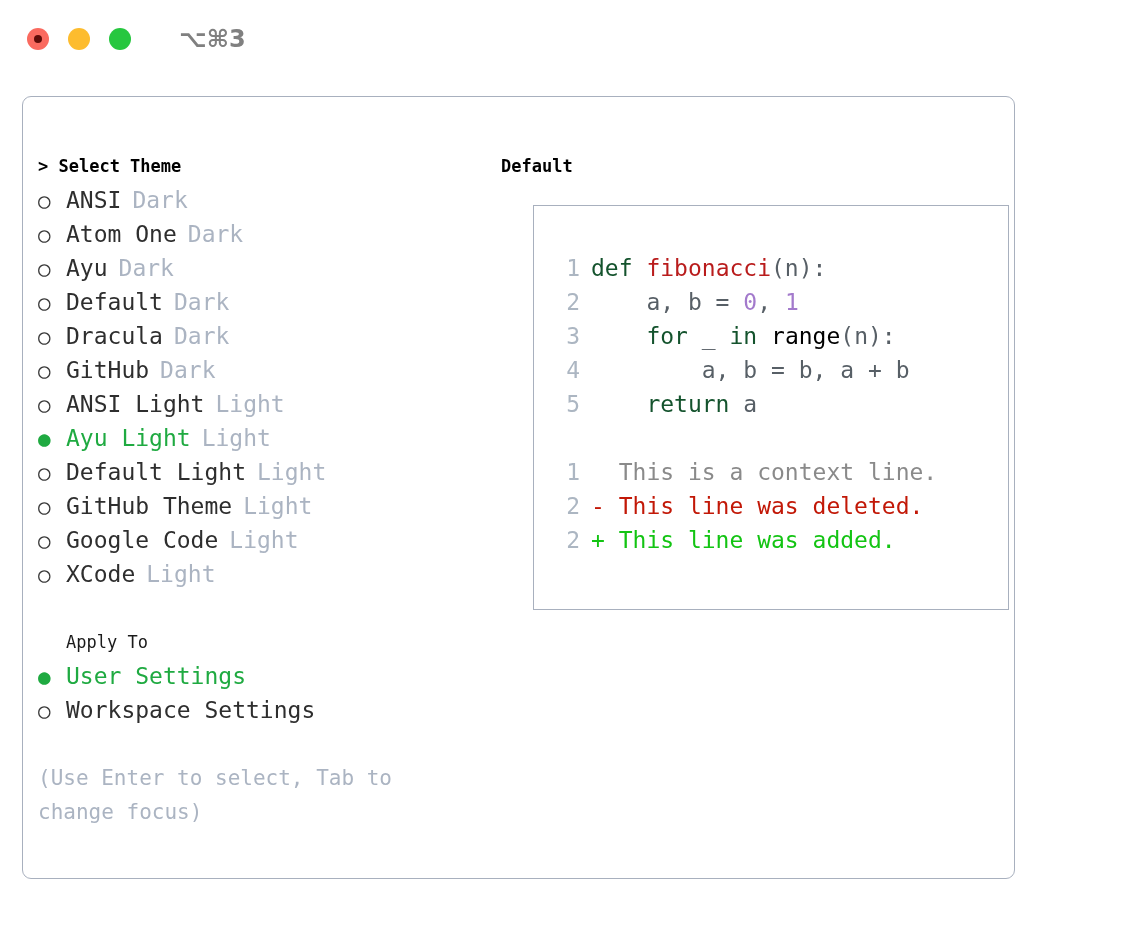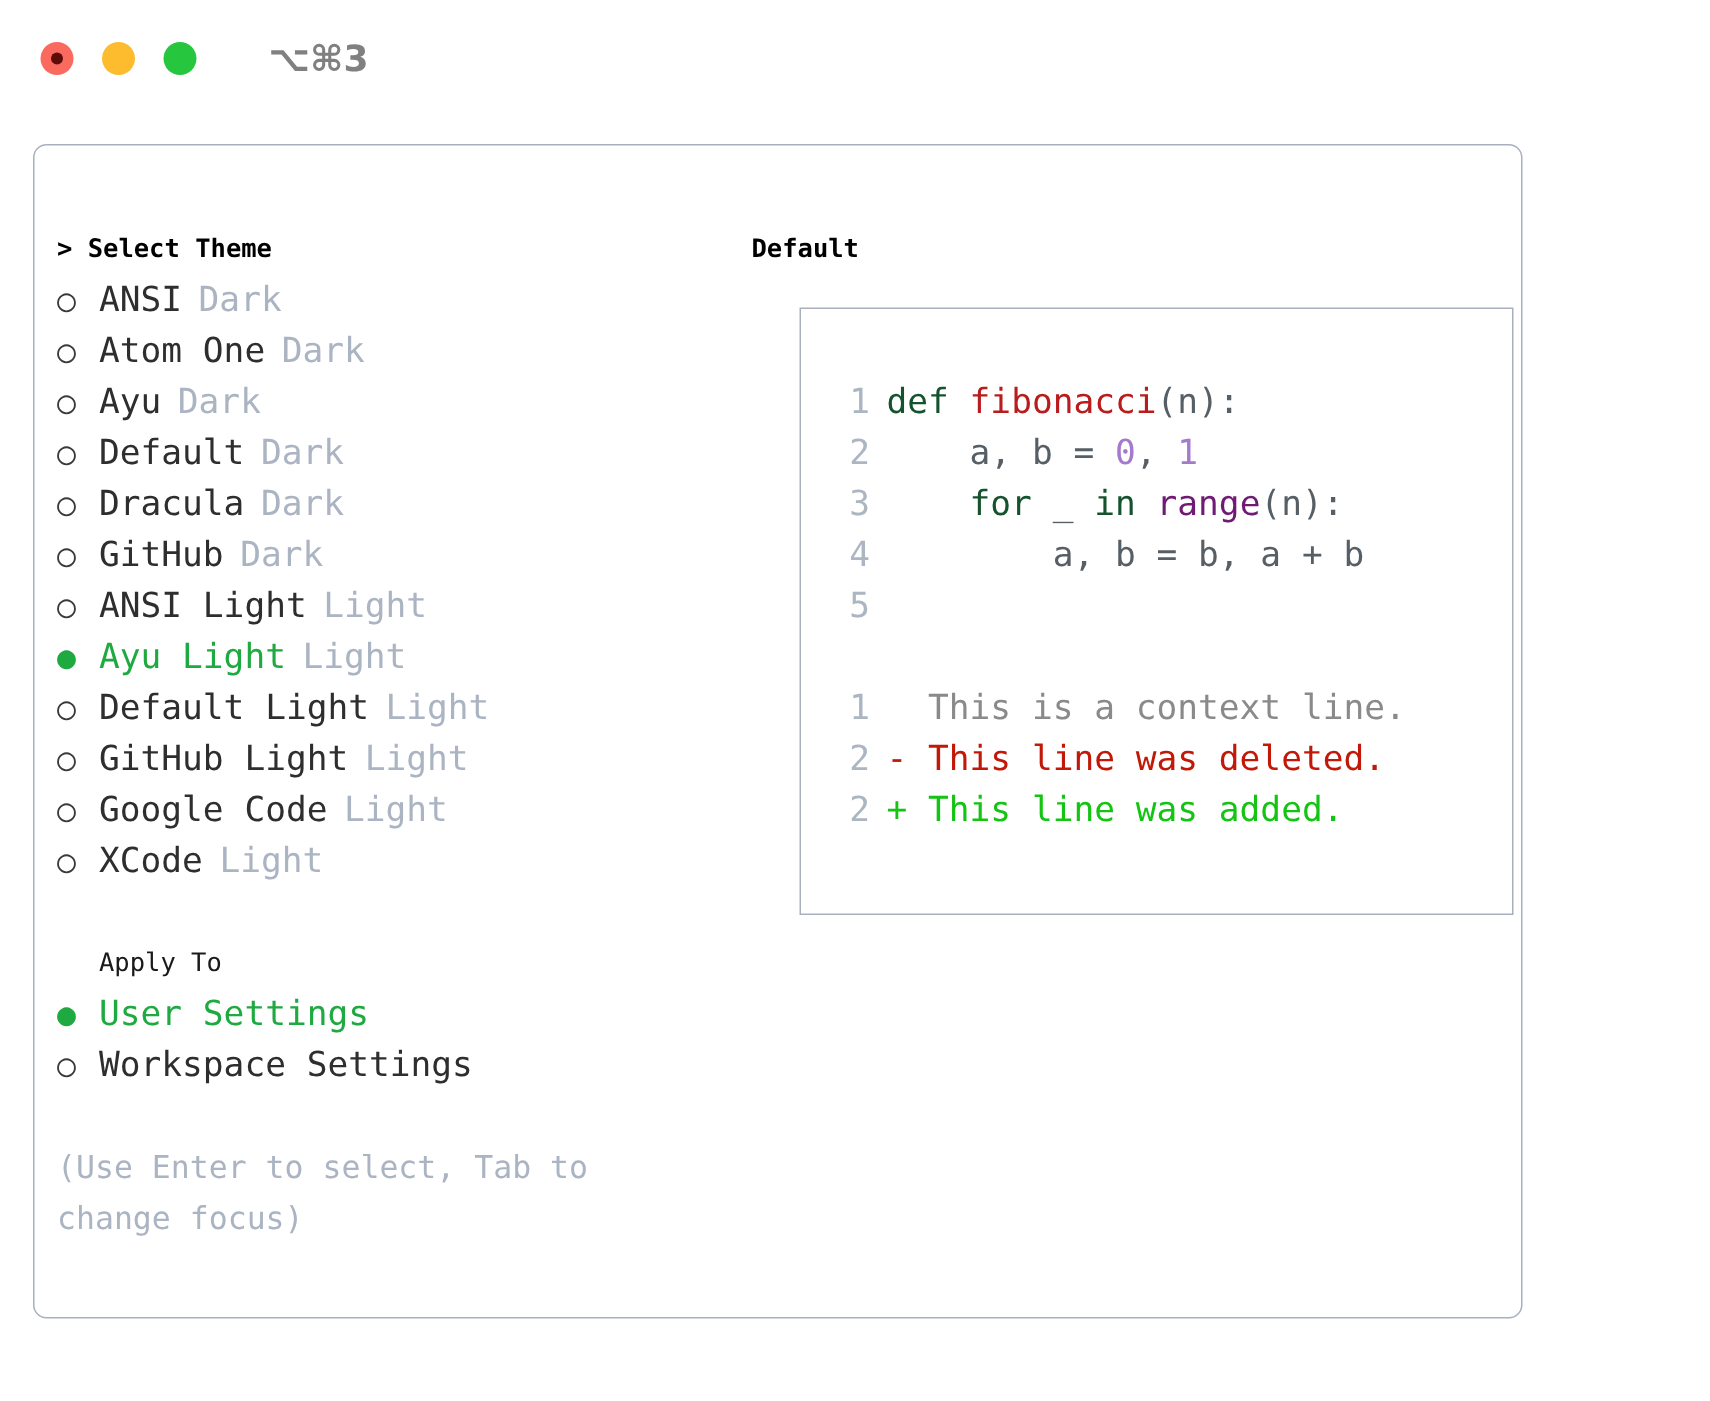--- a/index.html
+++ b/index.html
@@ -176,21 +176,21 @@
     white-space: pre;
   }
   .blank-line { height: 34px; }
 
   
   .tok-kw     { color: #14532d; }
   .tok-fn     { color: #b91c1c; }
   .tok-punct  { color: #575f66; }
   .tok-id     { color: #575f66; }
   .tok-num    { color: #a37acc; }
-  .tok-builtin{ color: #701a75; text-align: center; }
+  .tok-builtin{ color: #000000; text-align: center; }
 
   .diff-ctx { color: #8a8a8a; }
   .diff-del { color: #c21807; }
   .diff-add { color: #13c413; }
 </style>
 </head>
 <body>
 
 <div id="app-window">
 
@@ -212,21 +212,21 @@
       <div id="theme-list">
           <div class="option-row"><span class="bullet">○</span><span class="opt-label">ANSI</span><span class="opt-tag">Dark</span></div>
           <div class="option-row"><span class="bullet">○</span><span class="opt-label">Atom One</span><span class="opt-tag">Dark</span></div>
           <div class="option-row"><span class="bullet">○</span><span class="opt-label">Ayu</span><span class="opt-tag">Dark</span></div>
           <div class="option-row"><span class="bullet">○</span><span class="opt-label">Default</span><span class="opt-tag">Dark</span></div>
           <div class="option-row"><span class="bullet">○</span><span class="opt-label">Dracula</span><span class="opt-tag">Dark</span></div>
           <div class="option-row"><span class="bullet">○</span><span class="opt-label">GitHub</span><span class="opt-tag">Dark</span></div>
           <div class="option-row"><span class="bullet">○</span><span class="opt-label">ANSI Light</span><span class="opt-tag">Light</span></div>
           <div class="option-row selected"><span class="bullet">●</span><span class="opt-label">Ayu Light</span><span class="opt-tag">Light</span></div>
           <div class="option-row"><span class="bullet">○</span><span class="opt-label">Default Light</span><span class="opt-tag">Light</span></div>
-          <div class="option-row"><span class="bullet">○</span><span class="opt-label">GitHub Light</span><span class="opt-tag">Light</span></div>
+          <div class="option-row"><span class="bullet">○</span><span class="opt-label">GitHub Theme</span><span class="opt-tag">Light</span></div>
           <div class="option-row"><span class="bullet">○</span><span class="opt-label">Google Code</span><span class="opt-tag">Light</span></div>
           <div class="option-row"><span class="bullet">○</span><span class="opt-label">XCode</span><span class="opt-tag">Light</span></div>
         </div>
 
       <div id="apply-section">
         <div class="section-title indented">Apply To</div>
         <div id="apply-list">
             <div class="option-row selected"><span class="bullet">●</span><span class="opt-label">User Settings</span></div>
             <div class="option-row"><span class="bullet">○</span><span class="opt-label">Workspace Settings</span></div>
           </div>
@@ -237,21 +237,21 @@
 
     <div id="right-column">
       <div class="section-title">Default</div>
 
       <div id="preview-box">
         <div id="code-area">
             <div class="code-line"><span class="ln">1</span><span class="code-text"><span class="tok-kw">def </span><span class="tok-fn">fibonacci</span><span class="tok-punct">(n):</span></span></div>
             <div class="code-line"><span class="ln">2</span><span class="code-text"><span class="tok-id">    a, b = </span><span class="tok-num">0</span><span class="tok-id">, </span><span class="tok-num">1</span></span></div>
             <div class="code-line"><span class="ln">3</span><span class="code-text"><span class="tok-kw">    for </span><span class="tok-id">_ </span><span class="tok-kw">in </span><span class="tok-builtin">range</span><span class="tok-punct">(n):</span></span></div>
             <div class="code-line"><span class="ln">4</span><span class="code-text"><span class="tok-id">        a, b = b, a + b</span></span></div>
-            <div class="code-line"><span class="ln">5</span></div>
+            <div class="code-line"><span class="ln">5</span><span class="code-text"><span class="tok-kw">    return </span><span class="tok-id">a</span></span></div>
             <div class="blank-line"></div>
             <div class="code-line"><span class="ln">1</span><span class="code-text diff-ctx">  This is a context line.</span></div>
             <div class="code-line"><span class="ln">2</span><span class="code-text diff-del">- This line was deleted.</span></div>
             <div class="code-line"><span class="ln">2</span><span class="code-text diff-add">+ This line was added.</span></div>
           </div>
       </div>
     </div>
 
   </div>
 </div>

